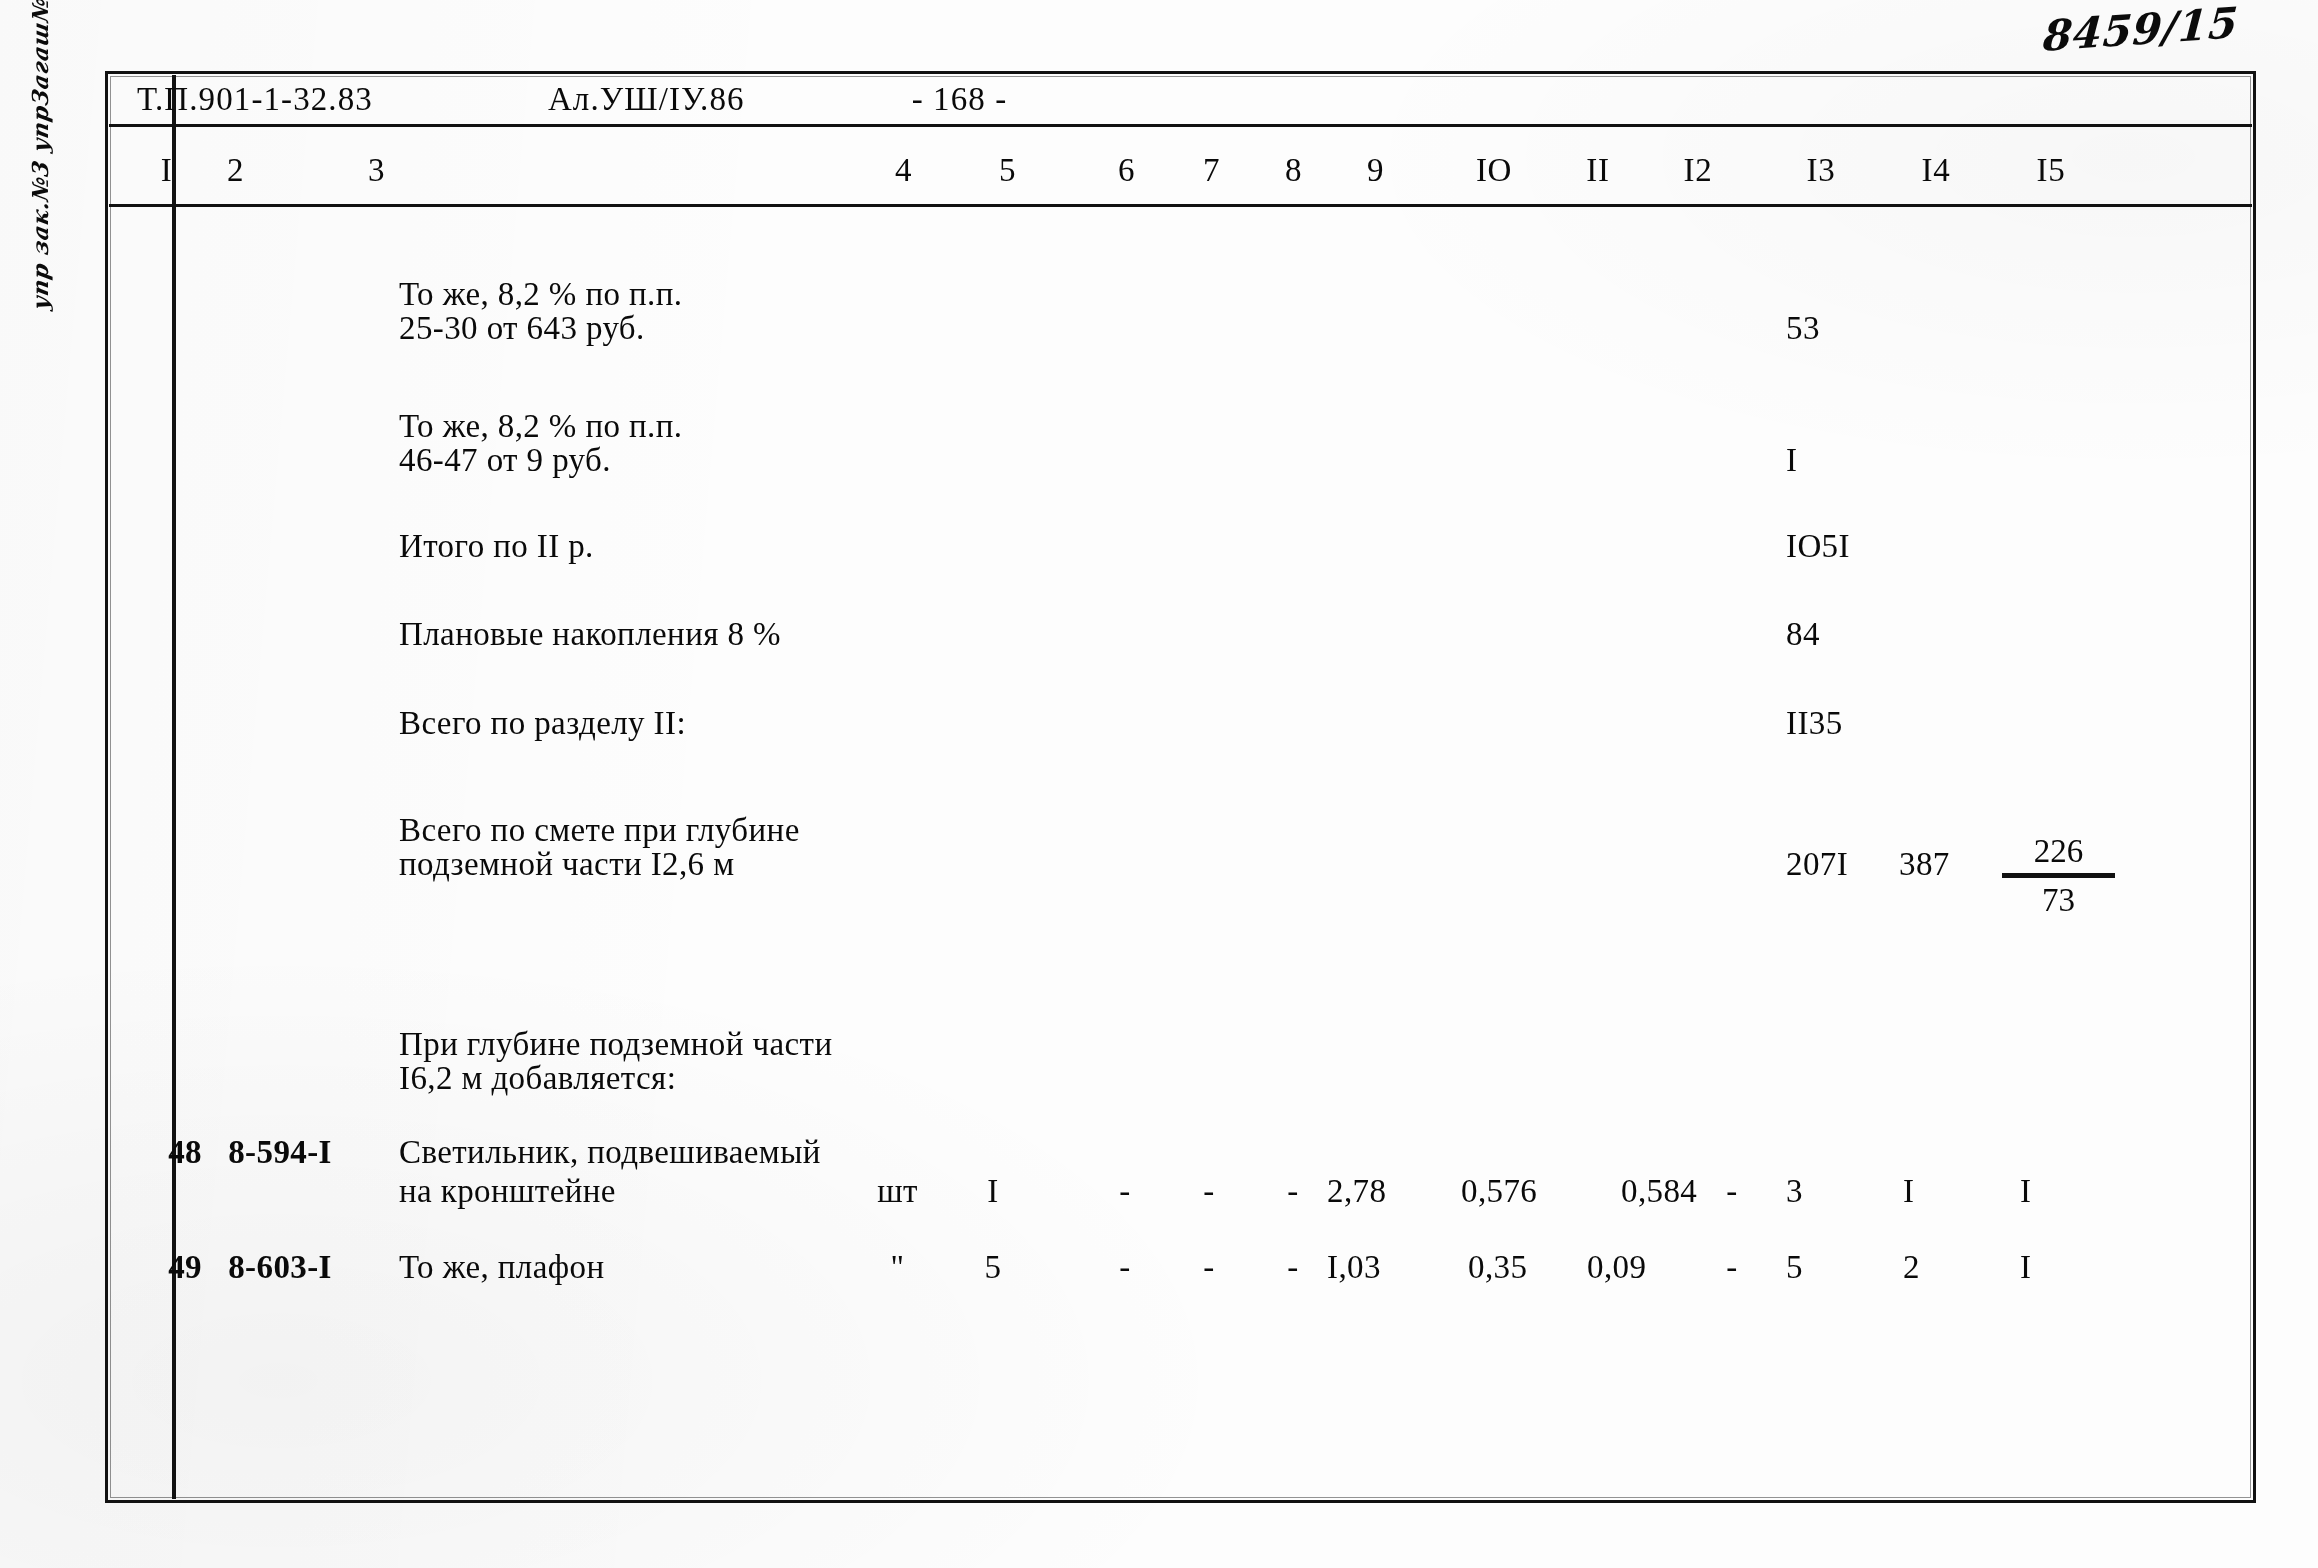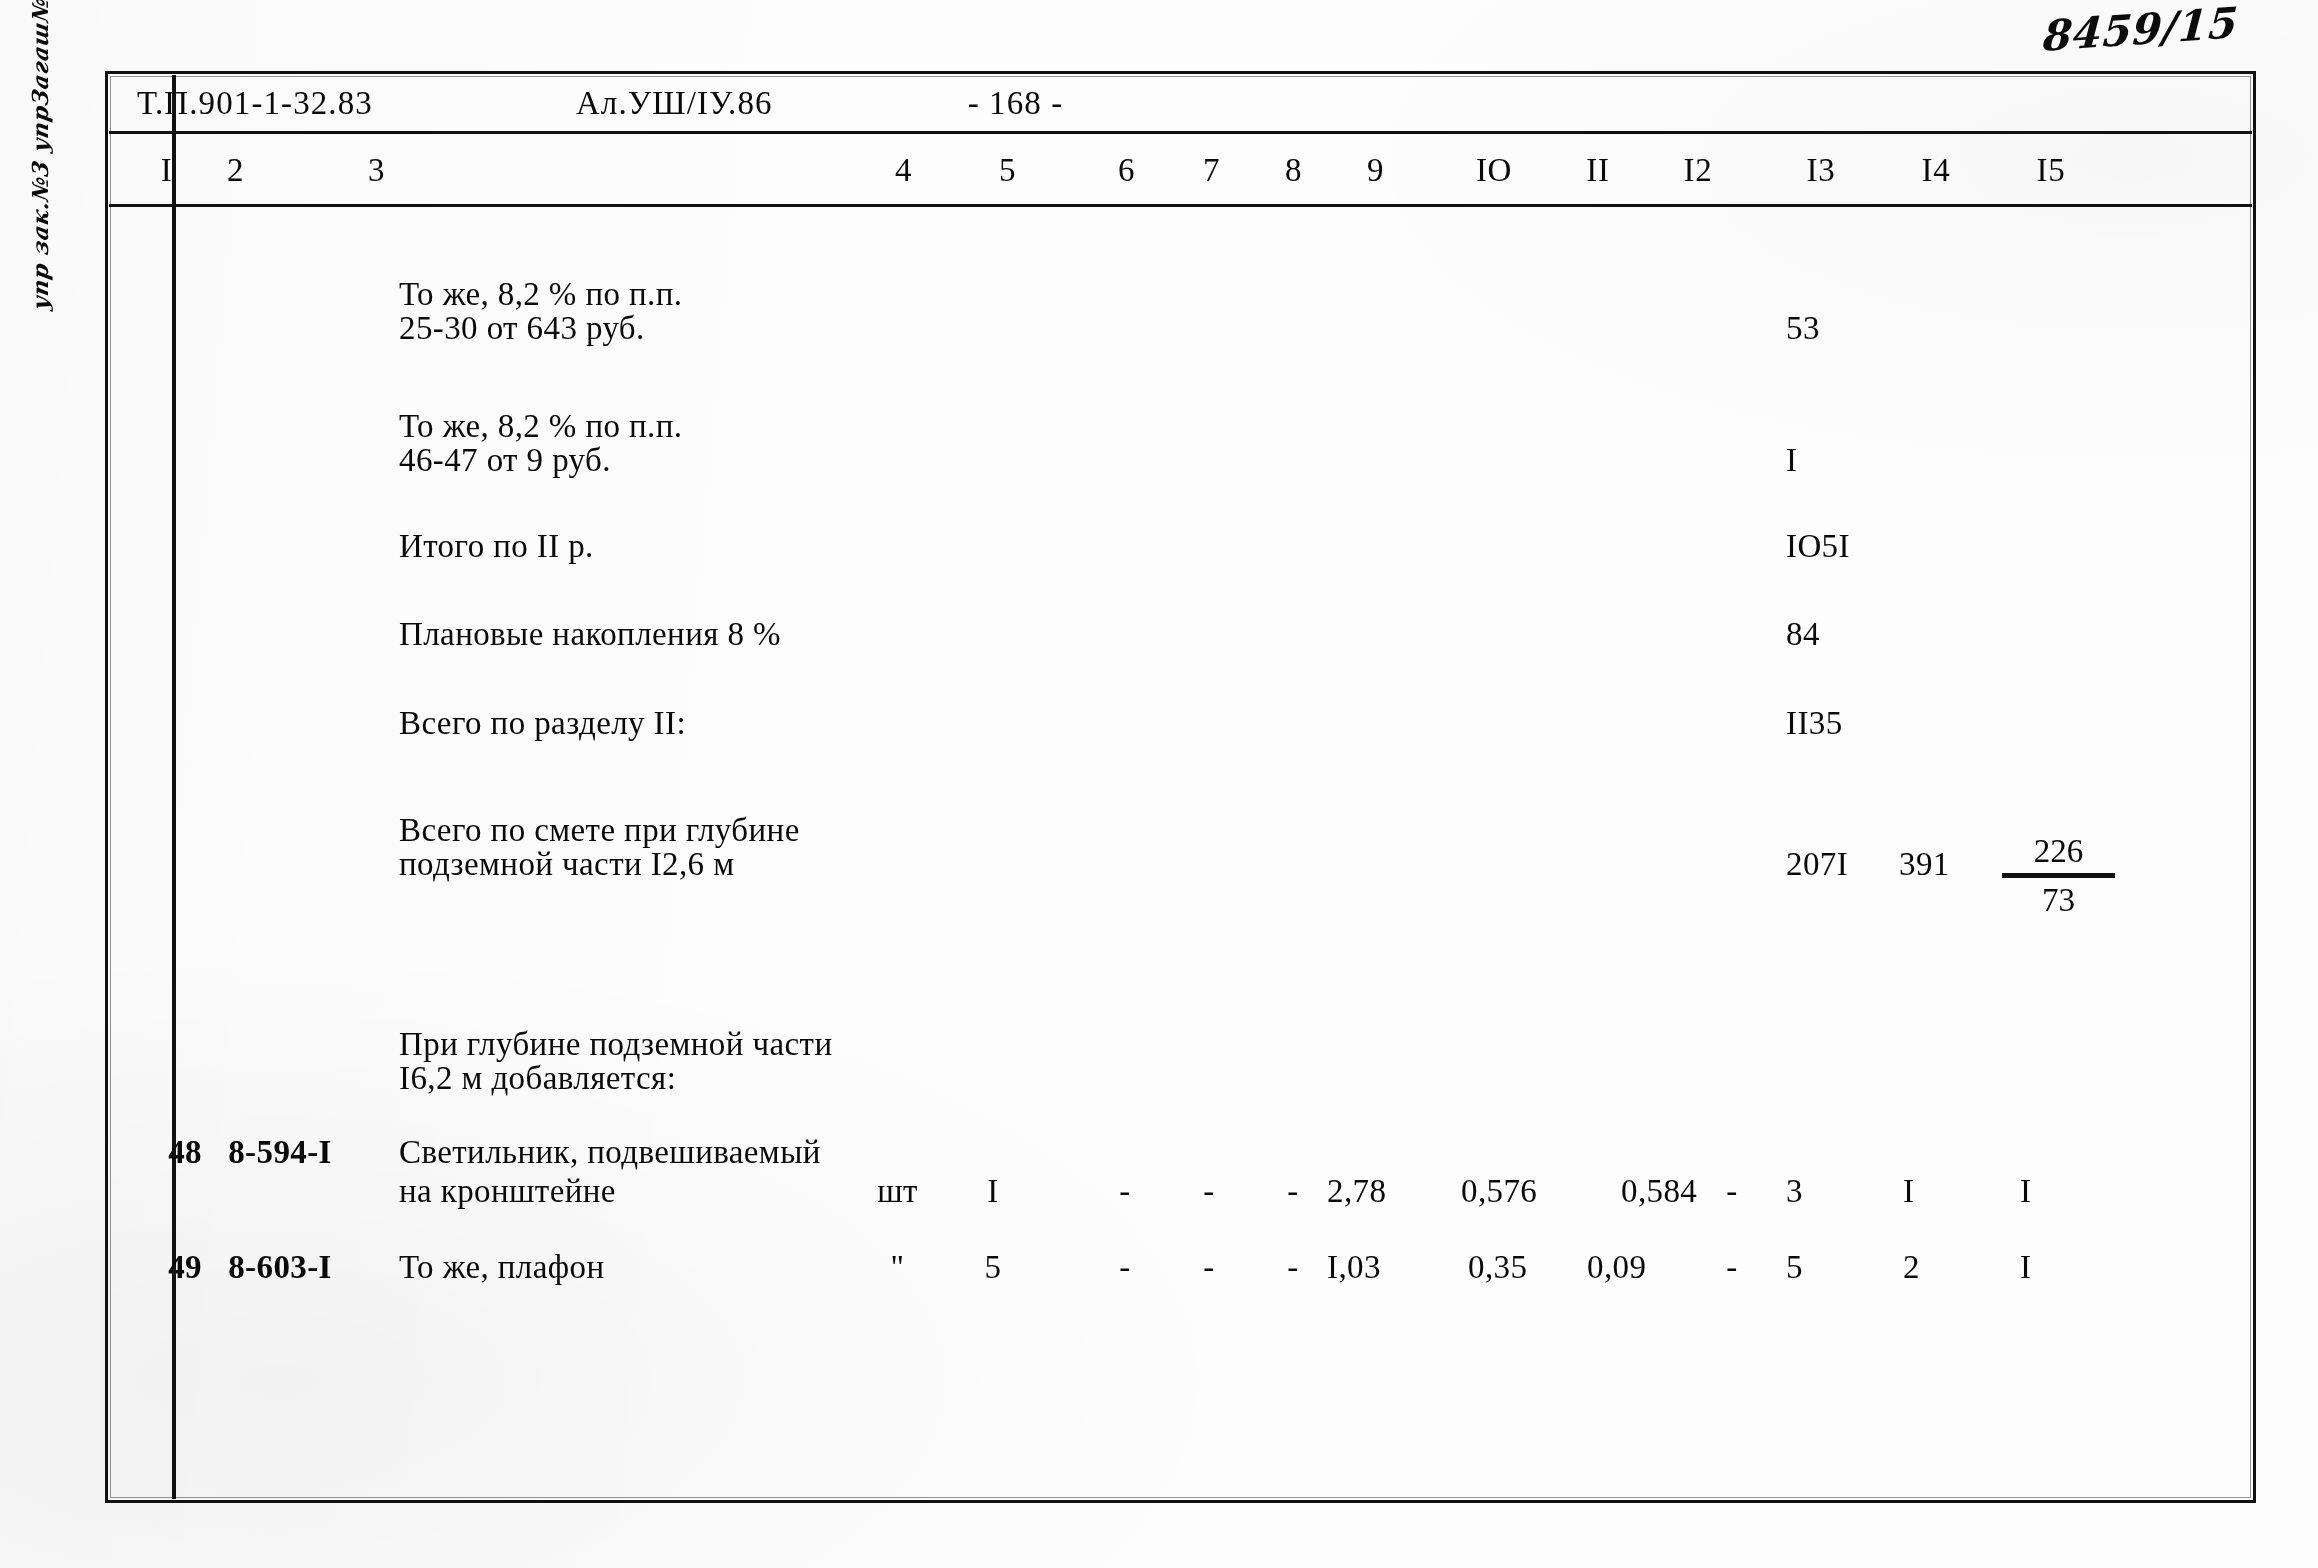--- a/index.html
+++ b/index.html
@@ -77,28 +77,27 @@
     border: 0.7px solid rgba(17,17,17,0.45);
     pointer-events: none;
   }
 
   
   .doc-head {
     position: absolute;
     left: 109px;
     top: 75px;
     width: 2143px;
-    height: 59px;
+    height: 52px;
     display: flex;
     align-items: center;
     border-bottom: 3.7px solid #111;
     box-sizing: border-box;
     font-size: 33px;
     letter-spacing: 1.1px;
-    gap: 28px;
   }
   .doc-head .dh-code { margin-left: 28px; }
   .doc-head .dh-album { margin-left: 175px; }
   .doc-head .dh-page  { margin-left: 167px; text-align: center; }
 
   
   .colnum-band {
     position: absolute;
     left: 109px;
     top: 146px;
@@ -235,21 +234,21 @@
 
   <div class="row" style="top:496px;">
     <span class="cell" style="left:290px;top:0;width:564px;">Всего по разделу II:</span>
     <span class="cell c-right" style="left:1669px;top:0;">II35</span>
   </div>
 
   <div class="row" style="top:603px;">
     <span class="cell" style="left:290px;top:0;width:609px;">Всего по смете при глубине</span>
     <span class="cell" style="left:290px;top:34px;width:609px;">подземной части I2,6 м</span>
     <span class="cell c-right" style="left:1669px;top:34px;">207I</span>
-    <span class="cell c-right" style="left:1782px;top:34px;">391</span>
+    <span class="cell c-right" style="left:1782px;top:34px;">387</span>
     <span class="fraction" style="left:1890px;top:22px;">
       <span class="num">226</span>
       <span class="bar"></span>
       <span class="den">73</span>
     </span>
   </div>
 
   <div class="row" style="top:817px;">
     <span class="cell" style="left:290px;top:0;width:654px;">При глубине подземной части</span>
     <span class="cell" style="left:290px;top:34px;width:654px;">I6,2 м добавляется:</span>

